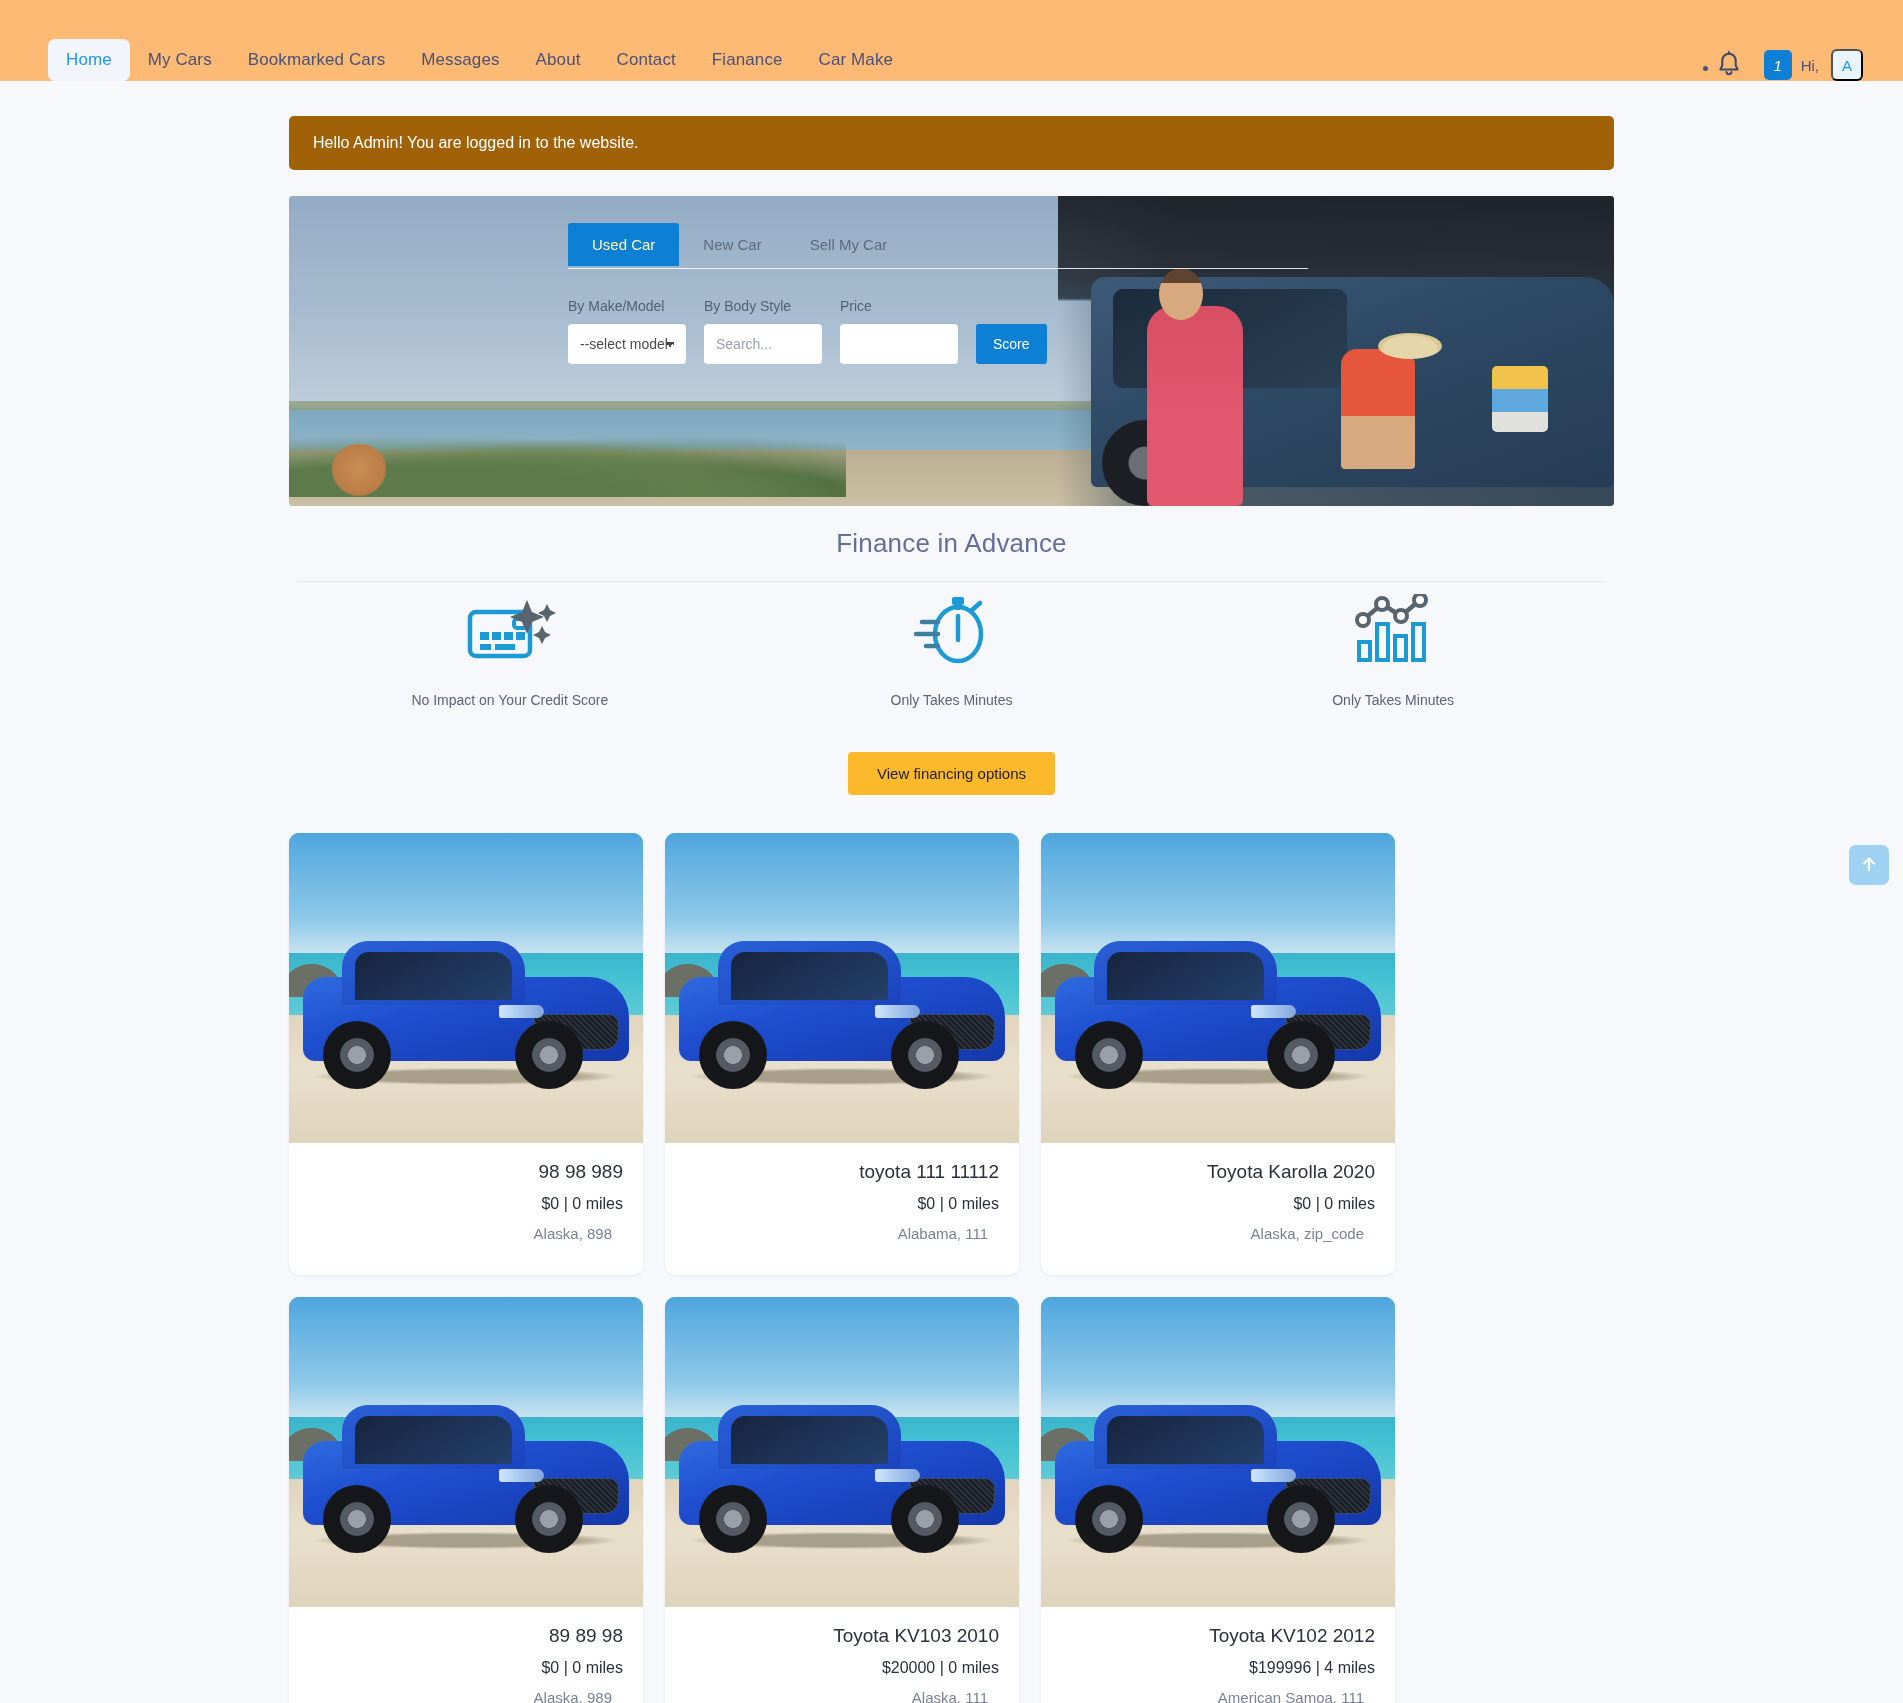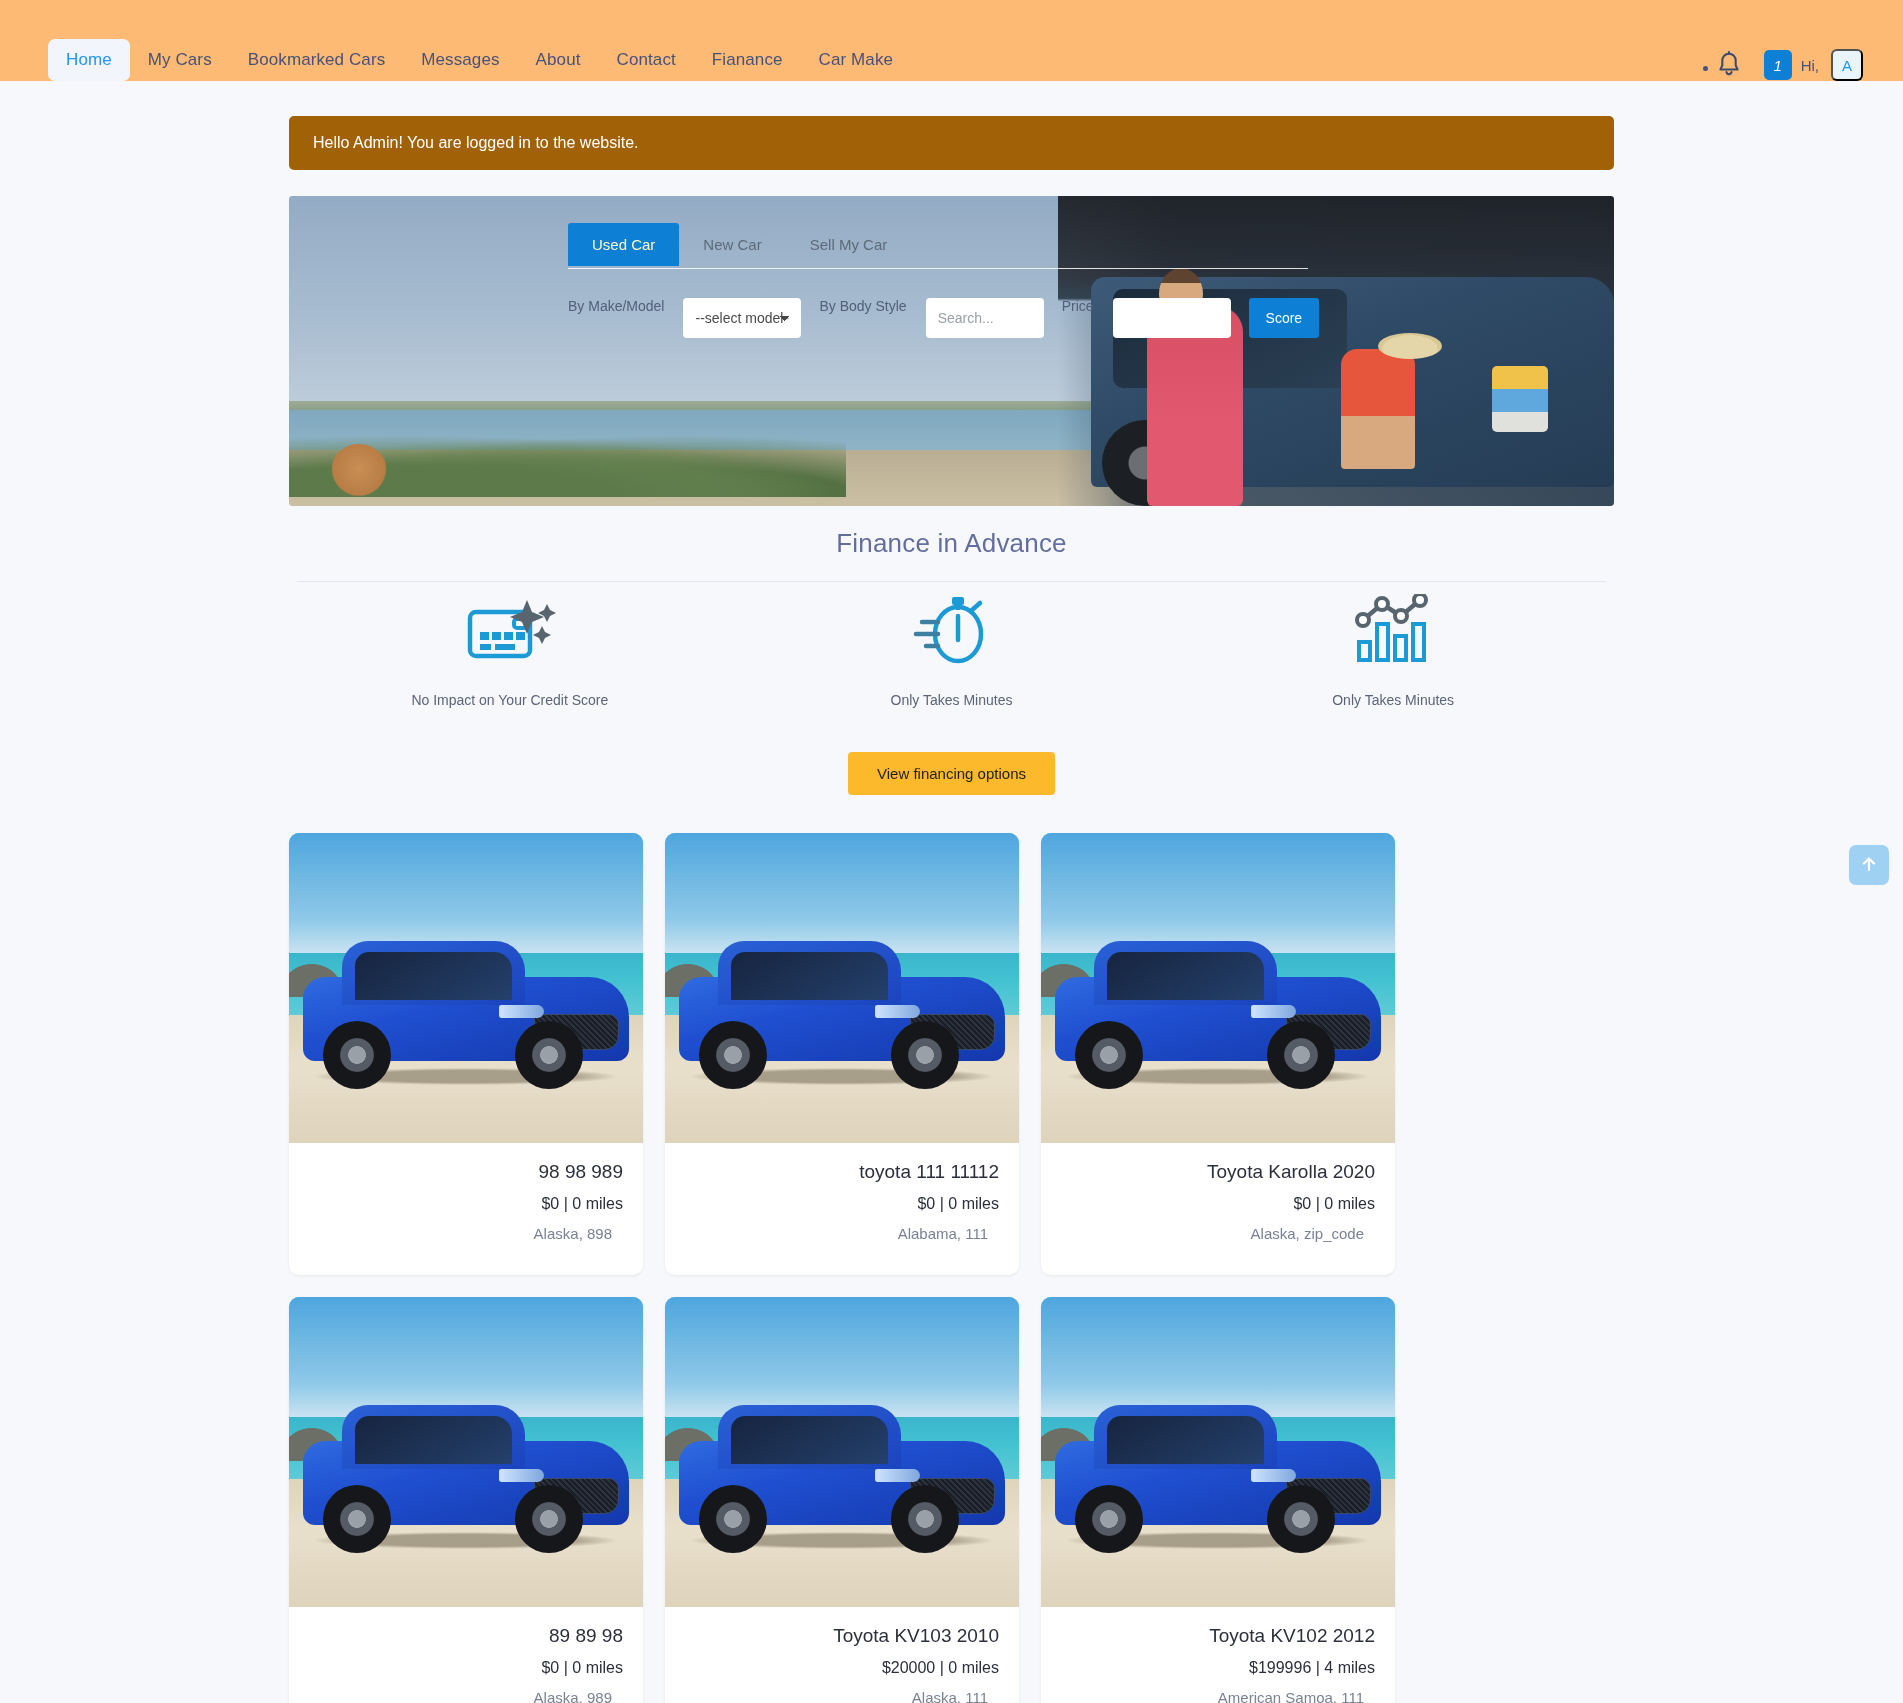--- a/index.html
+++ b/index.html
@@ -145,21 +145,21 @@
   .search-tabs { position: absolute; left: 279px; top: 27px; display: flex; align-items: stretch; }
   .stab {
     font-size: 15px; padding: 13px 24px; color: #5d6a7a; cursor: pointer;
     background: transparent; border: none; border-radius: 3px 3px 0 0;
     font-family: "Liberation Sans", sans-serif;
   }
   .stab.active { background: #0d7fd4; color: #fef9c3; }
   .tabs-rule { position:absolute; left: 279px; top: 72px; width: 740px; height: 1px; background: rgba(255,255,255,.85); }
 
   .search-form { position: absolute; left: 279px; top: 102px; display: flex; align-items: flex-end; gap: 18px; }
-  .field { display: flex; flex-direction: row; gap: 19px; }
+  .field { display: flex; flex-direction: column; }
   .field-label { font-size: 14px; color: #50617a; margin-bottom: 10px; }
   .field select, .field input {
     height: 40px; border: none; border-radius: 4px; background: #fff;
     font-size: 14px; color: #4a4a4a; padding: 0 12px;
     font-family: "Liberation Sans", sans-serif; outline: none;
   }
   .field select { width: 118px; -webkit-appearance: none; appearance: none;
       background-image: linear-gradient(45deg, transparent 50%, #444 50%), linear-gradient(135deg, #444 50%, transparent 50%);
       background-position: calc(100% - 16px) 18px, calc(100% - 11px) 18px;
       background-size: 5px 5px, 5px 5px; background-repeat: no-repeat; }

